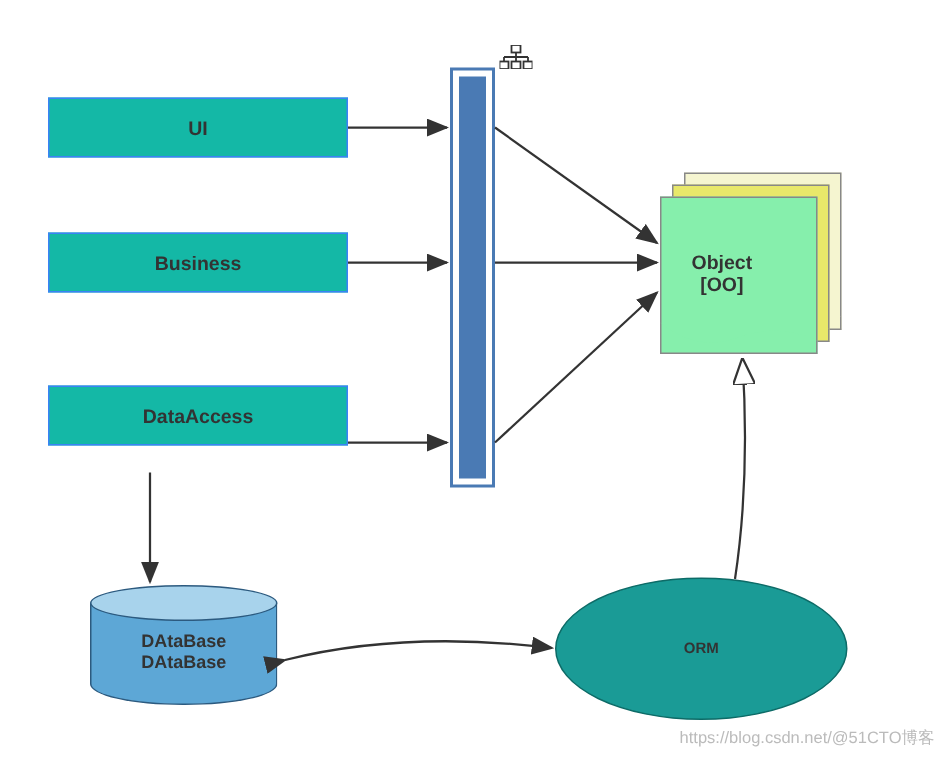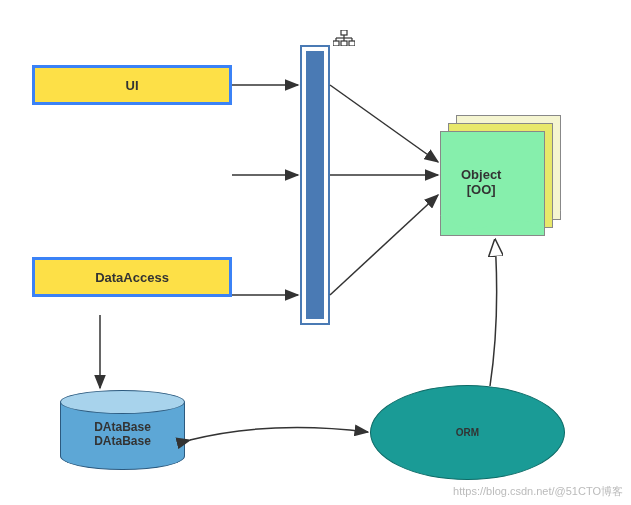--- a/index.html
+++ b/index.html
@@ -3,22 +3,22 @@
   <meta charset="utf-8">
   <style>
     * { box-sizing: border-box; margin: 0; padding: 0; }
     body { width: 631px; height: 505px; background: #fff; font-family: Arial, sans-serif; position: relative; }
     .canvas { position: relative; width: 631px; height: 505px; }
     
     .layer-box {
       position: absolute;
       width: 200px;
       height: 40px;
-      background: #fde047;
-      border: 3px solid #3b82f6;
+      background: #14b8a6;
+      border: 1px solid #3b82f6;
       display: flex;
       align-items: center;
       justify-content: center;
       font-size: 13px;
       font-weight: bold;
       color: #333;
     }
     
     .vbar-outer {
       position: absolute;
@@ -133,20 +133,23 @@
       color: #bbb;
     }
   </style>
 </head>
 <body>
 
 <div class="canvas">
 
   <div class="layer-box" style="top:65px;left:32px;">
     <span>UI</span>
+  </div>
+  <div class="layer-box" style="top:155px;left:32px;">
+    <span>Business</span>
   </div>
   <div class="layer-box" style="top:257px;left:32px;">
     <span>DataAccess</span>
   </div>
 
   <div class="vbar-outer"></div>
   <div class="vbar-inner"></div>
   <span class="net-icon">
     <svg width="22" height="16" viewBox="0 0 22 16">
       <rect x="8" y="0" width="6" height="5" fill="none" stroke="#333" stroke-width="1.2"></rect>

